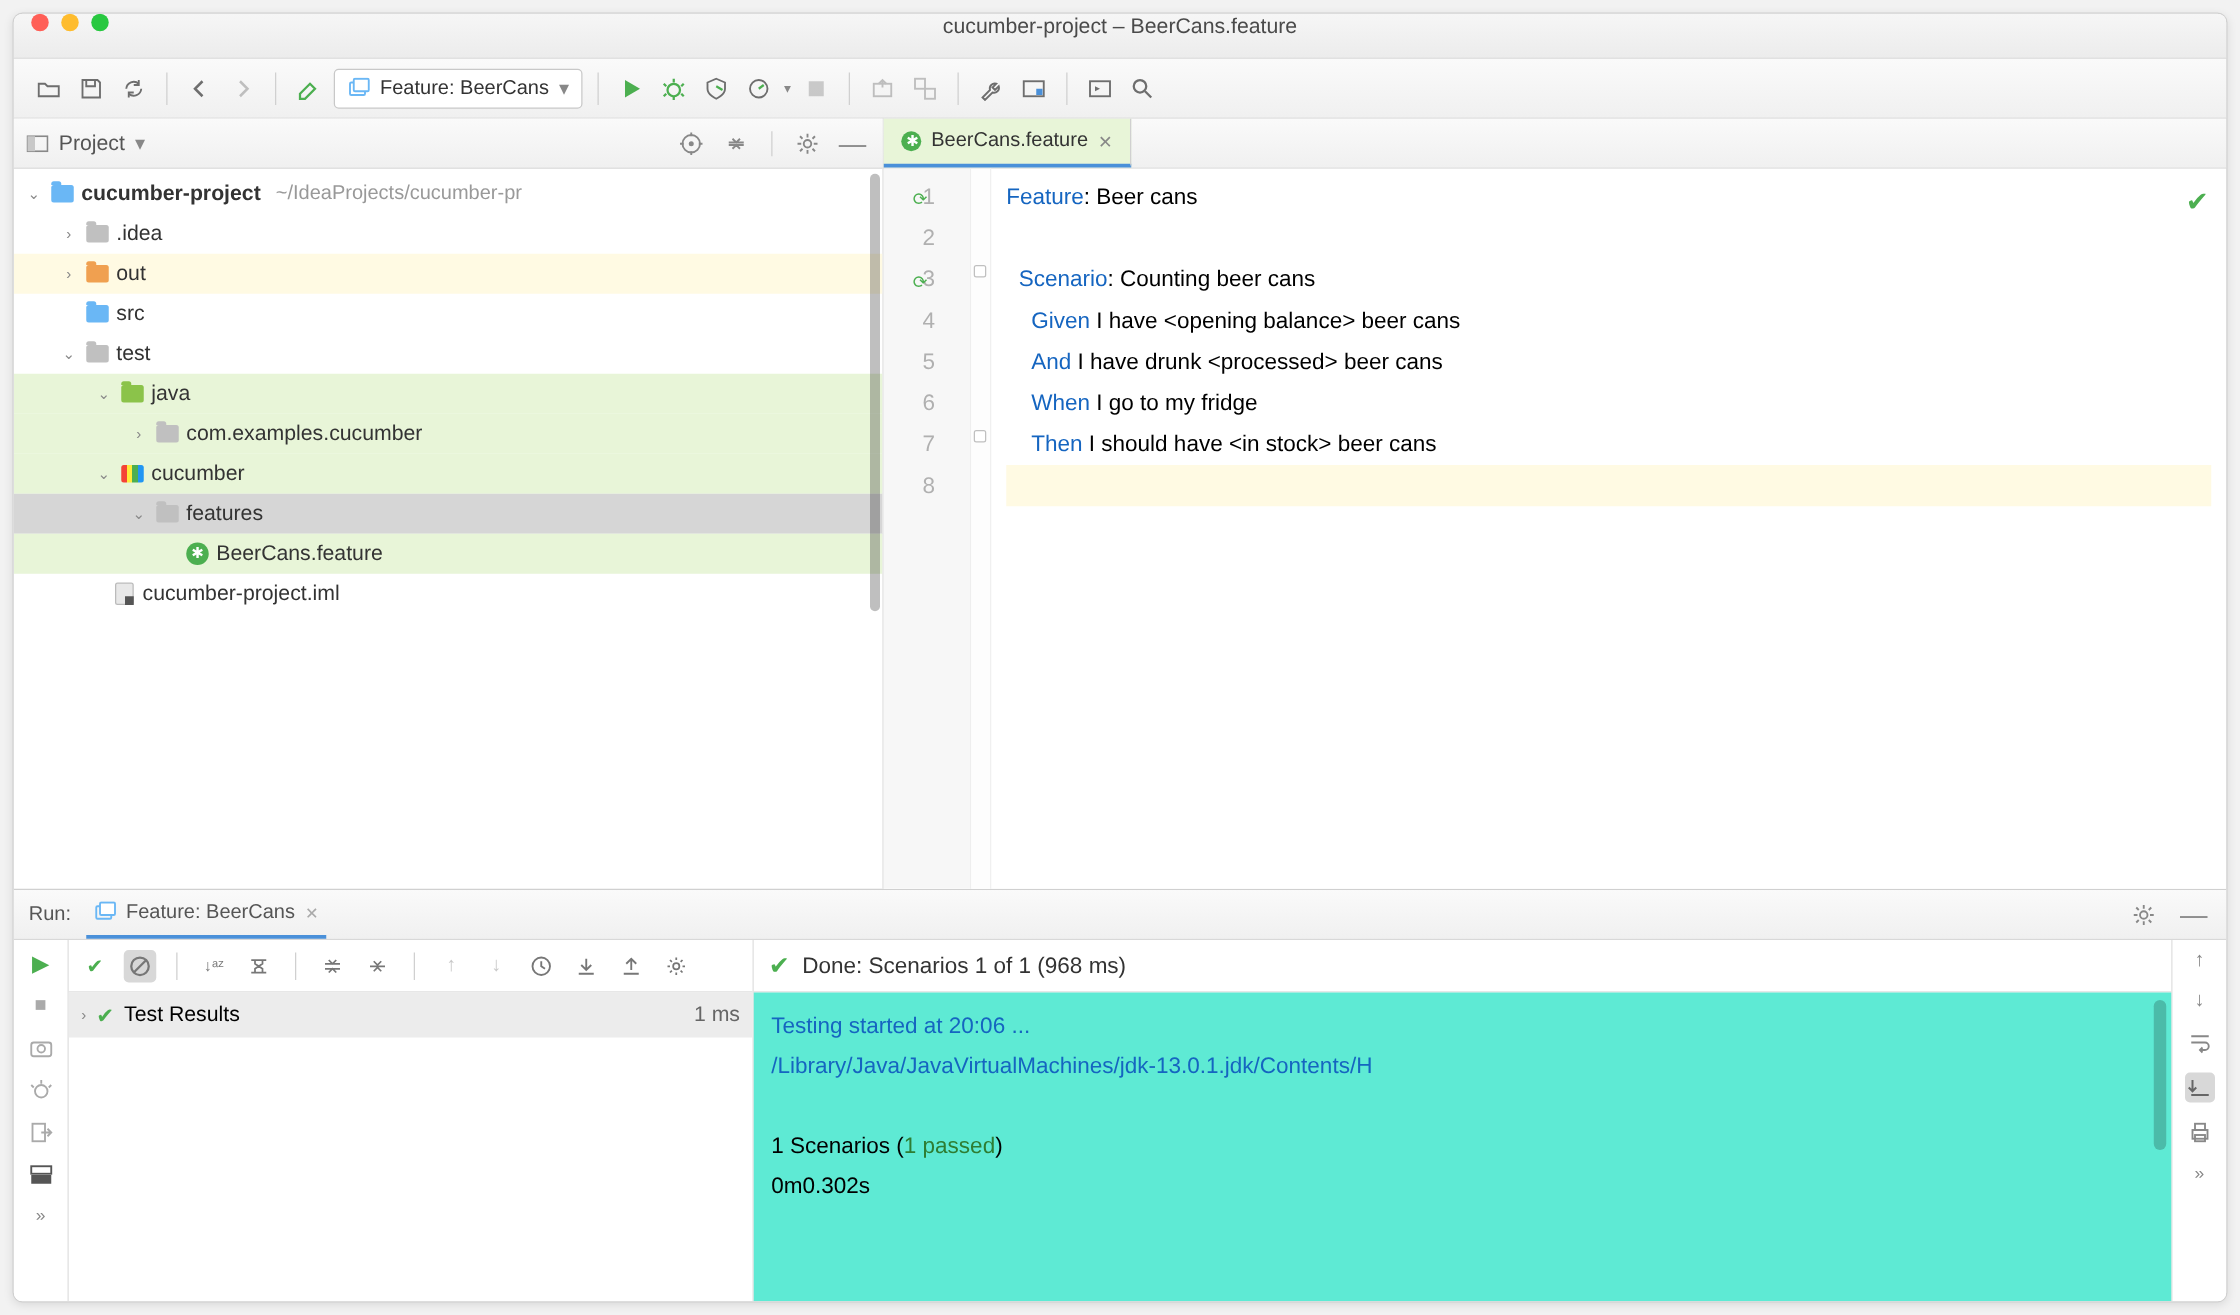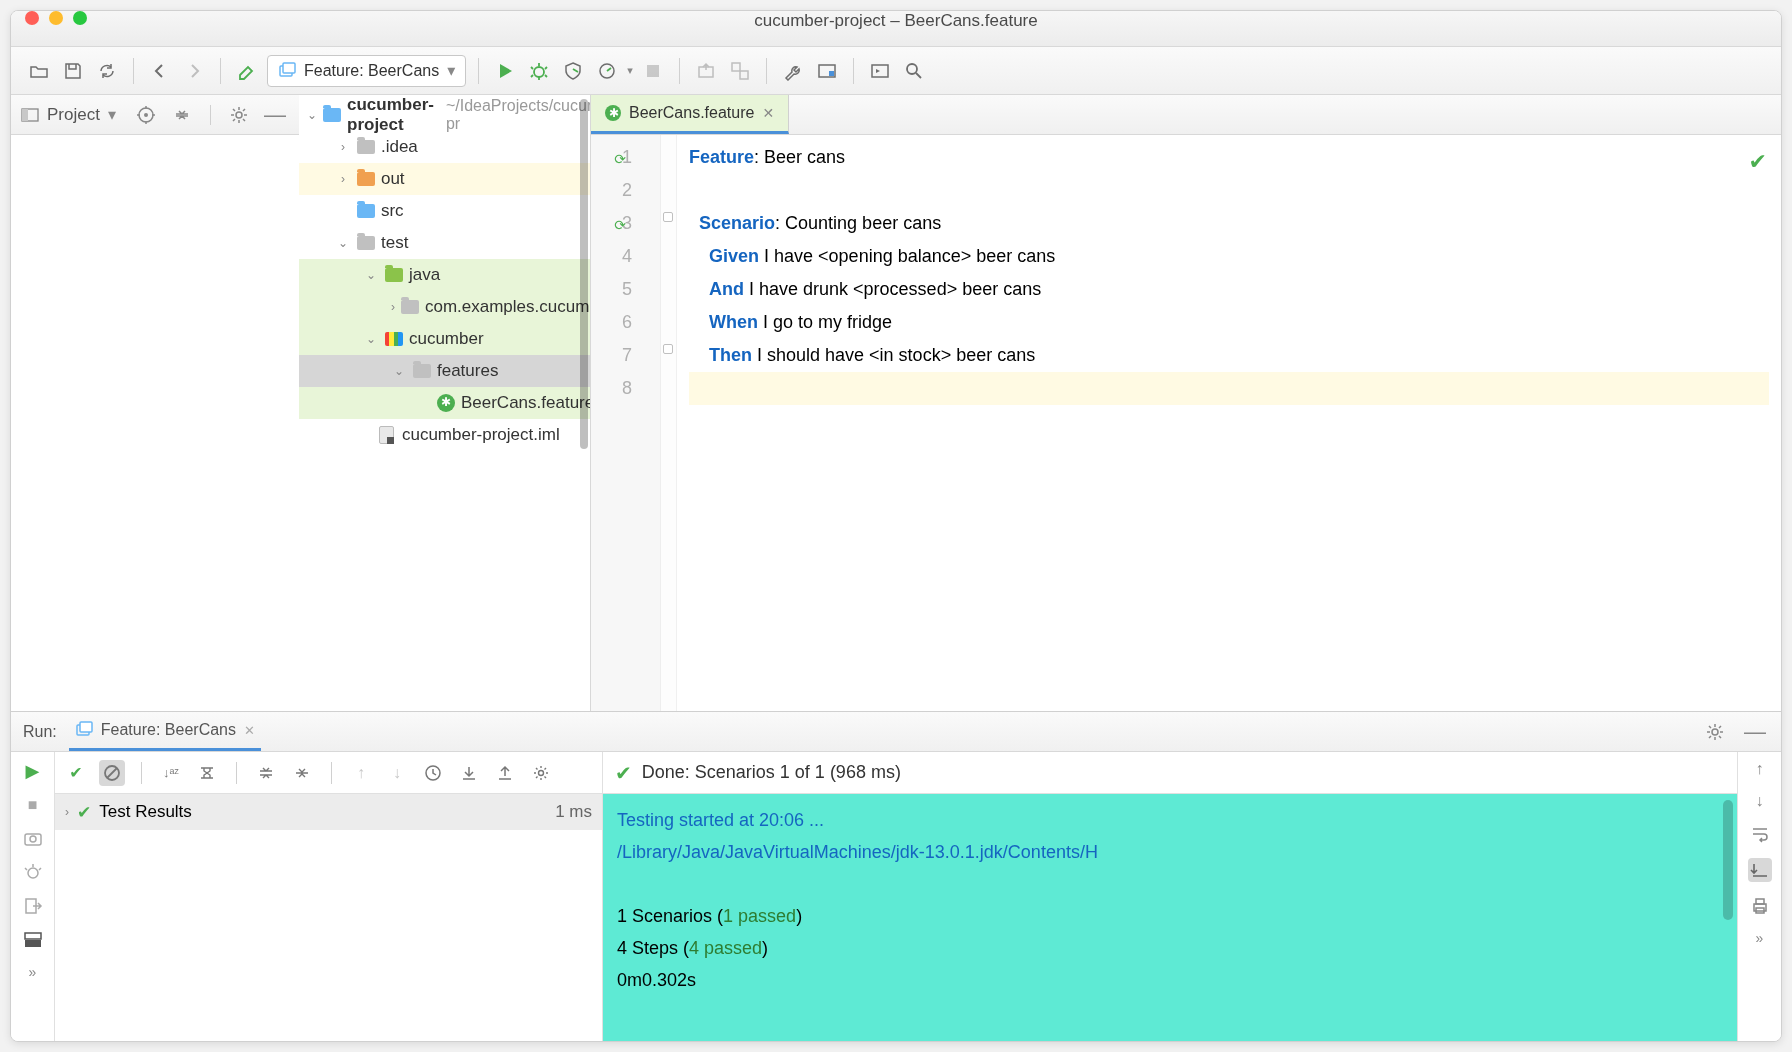--- a/index.html
+++ b/index.html
@@ -8,21 +8,21 @@
 .titlebar { height:36px; background:linear-gradient(#f6f6f6,#ececec); border-bottom:1px solid #d8d8d8; display:flex; align-items:flex-start; padding:0 14px; position:relative; }
 .traffic { display:flex; gap:10px; }
 .dot { width:14px; height:14px; border-radius:50%; }
 .red { background:#ff5f57; } .yellow { background:#febc2e; } .green { background:#28c840; }
 .title { position:absolute; left:0; right:0; text-align:center; font-size:17px; color:#4a4a4a; pointer-events:none; }
 .toolbar { height:48px; background:linear-gradient(#fafafa,#f0f0f0); border-bottom:1px solid #d8d8d8; display:flex; align-items:center; padding:0 14px; gap:6px; }
 .tbtn { width:28px; height:28px; display:flex; align-items:center; justify-content:center; border-radius:4px; cursor:pointer; color:#6e6e6e; }
 .sep { width:1px; height:26px; background:#d0d0d0; margin:0 6px; }
 .run-config { display:flex; align-items:center; border:1px solid #c8c8c8; border-radius:4px; background:#fff; height:32px; padding:0 10px; gap:8px; font-size:16px; color:#333; cursor:pointer; }
 .main { flex:1; display:flex; min-height:0; }
-.left-pane { width:580px; border-right:1px solid #d8d8d8; display:flex; flex-direction:row; background:#fff; }
+.left-pane { width:696px; border-right:1px solid #d8d8d8; display:flex; flex-direction:column; background:#fff; }
 .pane-hdr { height:40px; background:linear-gradient(#fafafa,#f0f0f0); border-bottom:1px solid #d8d8d8; display:flex; align-items:center; padding:0 10px; gap:8px; }
 .pane-title { font-size:17px; color:#555; }
 .spacer { flex:1; }
 .tree { flex:1; overflow:auto; font-size:17px; padding-top:4px; position:relative; }
 .tree-scrollbar { position:absolute; right:2px; top:4px; width:8px; height:350px; background:rgba(0,0,0,0.25); border-radius:4px; }
 .trow { height:32px; display:flex; align-items:center; gap:6px; padding-left:8px; cursor:pointer; }
 .trow.sel { background:#d6d6d6; }
 .trow.hl-yellow { background:#fffae3; }
 .trow.hl-green { background:#e8f5d8; }
 .twist { width:16px; text-align:center; color:#888; font-size:12px; }
@@ -48,21 +48,21 @@
 .tabs { height:40px; background:linear-gradient(#fafafa,#f0f0f0); border-bottom:1px solid #d8d8d8; display:flex; align-items:stretch; }
 .tab { display:flex; align-items:center; gap:8px; padding:0 14px; background:#e8f5d8; border-right:1px solid #d0d0d0; border-bottom:3px solid #4a90d9; font-size:16px; color:#333; cursor:pointer; }
 .tab .close { color:#888; font-size:14px; }
 .editor { flex:1; display:flex; background:#fff; font-family:"Menlo","Consolas",monospace; font-size:18px; line-height:33px; position:relative; }
 .gutter { width:70px; background:#f7f7f7; color:#b0b0b0; text-align:right; padding:6px 28px 6px 6px; border-right:1px solid #eee; position:relative; }
 .gut-icon { position:absolute; right:6px; color:#4caf50; font-size:14px; }
 .fold-col { width:16px; background:#fdfdfd; border-right:1px solid #f0f0f0; position:relative; }
 .fold-mark { position:absolute; left:2px; width:10px; height:10px; border:1px solid #c0c0c0; border-radius:2px; background:#fff; }
 .code { flex:1; padding:6px 12px; position:relative; }
 .codeline.hl { background:#fffae3; }
-.kw { color:#1565c0; font-weight:700; }
+.kw { color:#1565c0; font-weight:400; }
 .check-ok { position:absolute; top:10px; right:14px; color:#4caf50; font-size:22px; }
 .runpanel { height:330px; border-top:1px solid #d0d0d0; display:flex; flex-direction:column; background:#fff; }
 .runhdr { height:40px; background:linear-gradient(#fafafa,#f0f0f0); border-bottom:1px solid #d8d8d8; display:flex; align-items:center; padding:0 12px; gap:12px; font-size:16px; color:#555; }
 .runtab { display:flex; align-items:center; gap:8px; border-bottom:3px solid #4a90d9; height:100%; padding:0 6px; }
 .runbody { flex:1; display:flex; min-height:0; }
 .runleft { width:44px; border-right:1px solid #e0e0e0; display:flex; flex-direction:column; align-items:center; padding-top:8px; gap:14px; color:#888; }
 .runleft .play { color:#4caf50; font-size:18px; }
 .runmid { width:548px; border-right:1px solid #e0e0e0; display:flex; flex-direction:column; }
 .runtoolbar { height:42px; border-bottom:1px solid #e0e0e0; display:flex; align-items:center; padding:0 8px; gap:10px; color:#777; }
 .rtbtn { width:26px; height:26px; display:flex; align-items:center; justify-content:center; cursor:pointer; }
@@ -468,21 +468,20 @@
       <div class="runcon">
         <div class="constatus">
           <span style="color:#4caf50;font-size:20px">✔</span>
           <span>Done: Scenarios 1 of 1  (968 ms)</span>
         </div>
         <div class="console">
           <div class="cblue">Testing started at 20:06 ...</div>
           <div class="cblue">/Library/Java/JavaVirtualMachines/jdk-13.0.1.jdk/Contents/H</div>
           <div>&nbsp;</div>
           <div><span>1 Scenarios (</span><span class="cgreen">1 passed</span><span>)</span></div>
-          <div><span>4 Steps (</span><span class="cgreen">4 passed</span><span>)</span></div>
           <div>0m0.302s</div>
           <div class="console-scroll"></div>
         </div>
       </div>
       <div class="runright">
         <span>↑</span>
         <span>↓</span>
         <span>
             <svg width="20" height="20">
               <path d="M3 5h14M3 10h11a3 3 0 0 1 0 6h-4m2-2l-2 2 2 2" fill="none" stroke="#888" stroke-width="1.5"></path>

